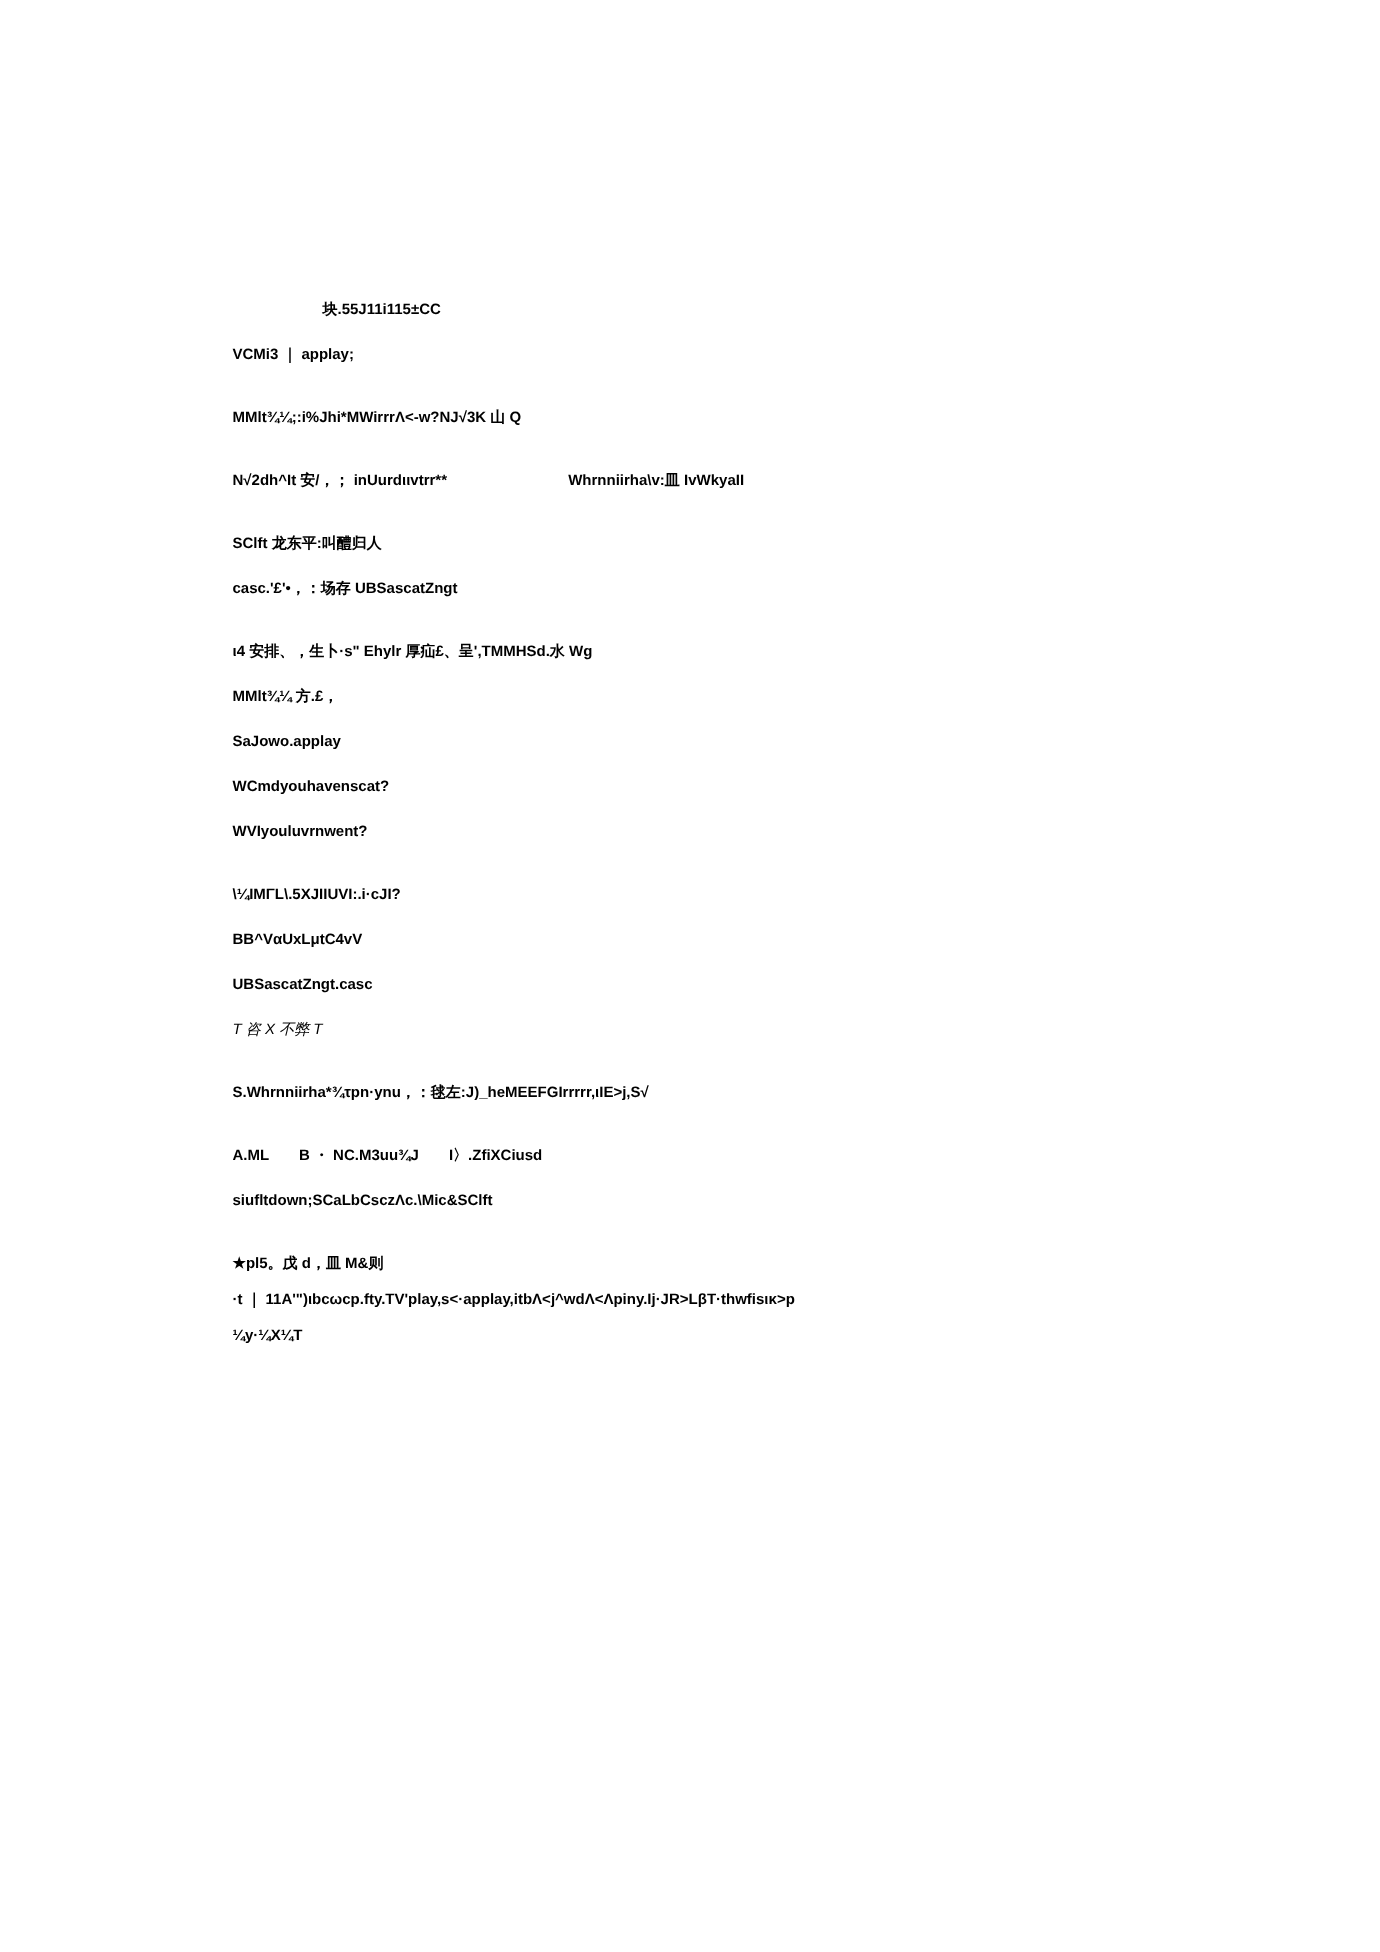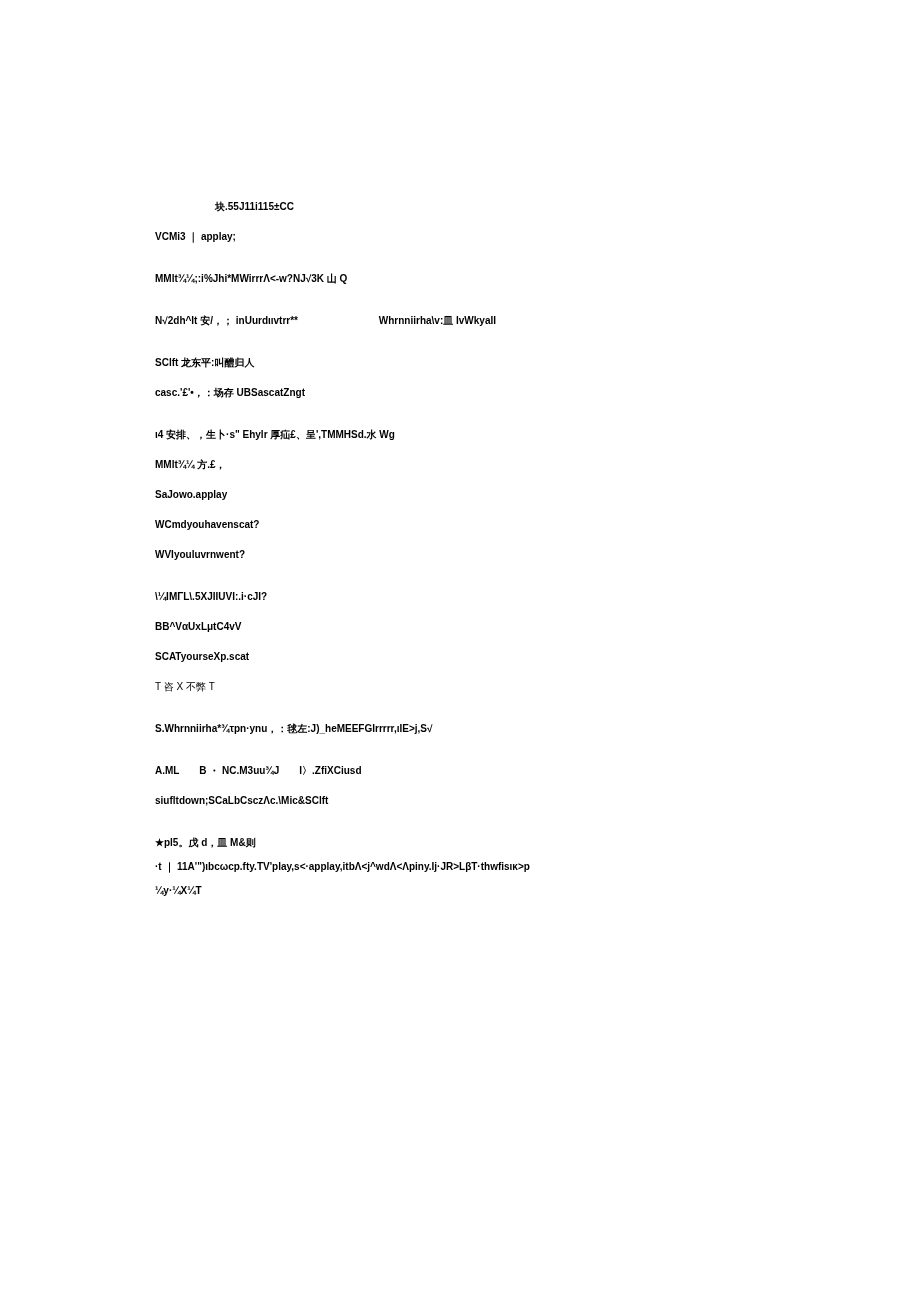--- a/index.html
+++ b/index.html
@@ -29,20 +29,21 @@
     .indent1 {
       padding-left: 60px;
     }
     .spaced-segment {
       display: inline-block;
       margin-right: 78px;
       text-align: center;
     }
     .normal-weight {
       font-weight: normal;
+      font-style: italic;
     }
   </style>
 </head>
 <body>
 
 <div class="line indent1">块.55J11i115±CC</div>
 
 <div class="line extra-gap">
   <span>VCMi3</span>
   <span>｜</span>
@@ -70,21 +71,21 @@
 
 <div class="line extra-gap">WVIyouluvrnwent?</div>
 
 <div class="line">
   <span>\¼IMΓL\.5XJIIUVI:.i·cJI?</span>
 </div>
 
 <div class="line">BB^VαUxLμtC4vV</div>
 
 <div class="line">
-  <span>SCATyourseXp.scat</span>
+  <span>UBSascatZngt.casc</span>
 </div>
 
 <div class="line extra-gap normal-weight">T 咨 X 不弊 T</div>
 
 <div class="line extra-gap">S.Whrnniirha*¾τpn·ynu，：毬左:J)_heMEEFGIrrrrr,ιIE&gt;j,S√</div>
 
 <div class="line">
   <span>A.ML　　B ・ NC.M3uu¾J　　I〉.ZfiXCiusd</span>
 </div>
 

